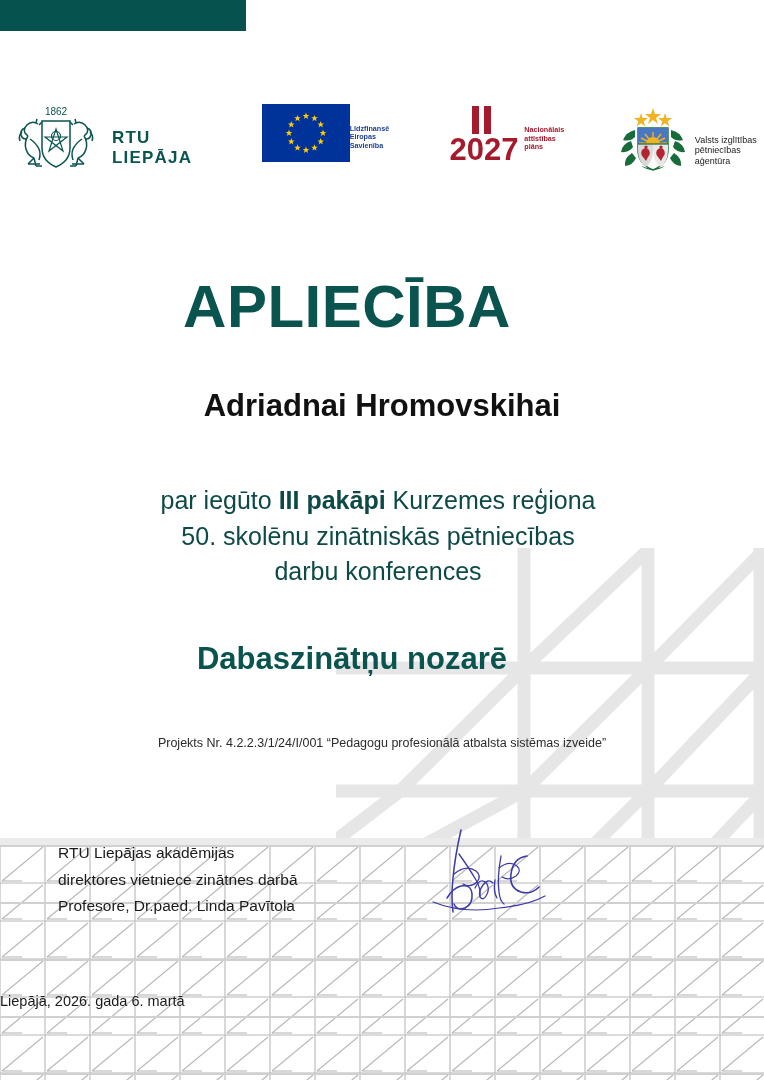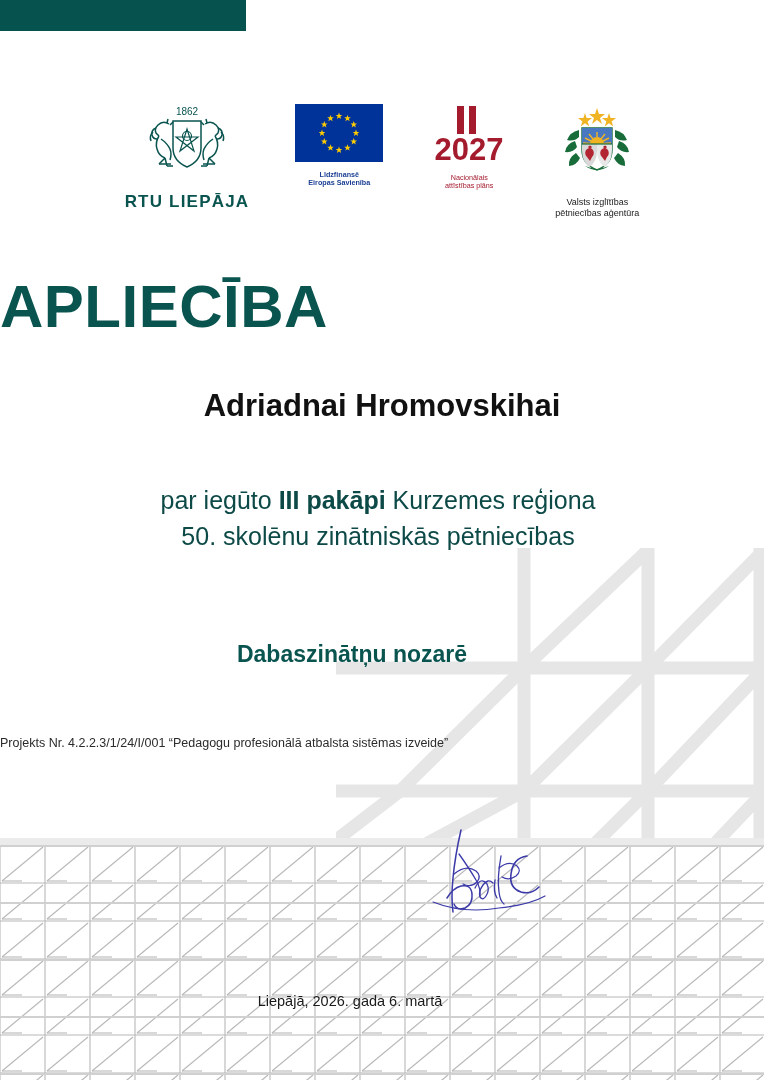--- a/index.html
+++ b/index.html
@@ -70,25 +70,25 @@
     width: 764px;
     height: 100px;
     display: flex;
     justify-content: center;
     align-items: flex-start;
     gap: 46px;
     z-index: 3;
   }
   .logo {
     display: flex;
-    flex-direction: column;
+    flex-direction: row;
     align-items: center;
   }
   .logo-cap {
-    text-align: center;
+    text-align: left;
     line-height: 1.18;
     margin-top: 4px;
   }
 
   .rtu-wordmark {
     font-family: "Liberation Sans", sans-serif;
     font-weight: bold;
     font-size: 17px;
     letter-spacing: 1.2px;
     color: #0a5450;
@@ -97,21 +97,21 @@
 
   .eu-cap {
     font-size: 7.2px;
     color: #1c3f94;
     font-weight: bold;
     margin-top: 5px;
   }
   .nap-cap {
     font-size: 7.2px;
     color: #a41b2e;
-    font-weight: normal;
+    font-weight: bold;
     margin-top: 2px;
   }
   .viaa-cap {
     font-size: 9px;
     color: #1a1a1a;
     margin-top: 17px;
   }
 
   
   .content {
@@ -121,20 +121,21 @@
     width: 764px;
     height: 1080px;
     z-index: 2;
   }
 
   .title {
     position: absolute;
     left: 0;
     top: 272px;
     width: 694px;
+    text-align: center;
     font-size: 60px;
     font-weight: bold;
     color: #0a5450;
     letter-spacing: 0.5px;
   }
 
   .recipient {
     position: absolute;
     left: 0;
     top: 388px;
@@ -156,31 +157,31 @@
     line-height: 1.42;
   }
   .body-lines b { font-weight: bold; }
 
   .field {
     position: absolute;
     left: 0;
     top: 641px;
     width: 704px;
     text-align: center;
-    font-size: 23px;
+    font-size: 31px;
     font-weight: bold;
     color: #0a5450;
   }
 
   .project {
     position: absolute;
     left: 0;
     top: 736px;
     width: 764px;
-    text-align: left;
+    text-align: center;
     font-size: 12.5px;
     color: #2b2b2b;
   }
 
   .signblock {
     position: absolute;
     left: 58px;
     top: 840px;
     width: 340px;
     font-size: 15.5px;
@@ -197,21 +198,21 @@
     z-index: 4;
   }
 
   .datestamp {
     position: absolute;
     left: 0;
     top: 993px;
     width: 764px;
     padding-right: 64px;
     box-sizing: border-box;
-    text-align: center;
+    text-align: left;
     font-size: 14.5px;
     color: #1a1a1a;
   }
 </style>
 </head>
 <body>
 
 <div class="wm-large">
   <svg width="428" height="310" viewBox="0 0 428 310" xmlns="http://www.w3.org/2000/svg">
     <g stroke="#E6E6E6" stroke-width="13" fill="none">
@@ -425,26 +426,32 @@
 
 <div class="content">
 
   <div class="title">APLIECĪBA</div>
 
   <div class="recipient">Adriadnai Hromovskihai</div>
 
   <div class="body-lines">
     <div><span>par iegūto </span><b>III pakāpi</b><span> Kurzemes reģiona</span></div>
     <div>50. skolēnu zinātniskās pētniecības</div>
+    <div>darbu konferences</div>
   </div>
 
   <div class="field">Dabaszinātņu nozarē</div>
 
   <div class="project">Projekts Nr. 4.2.2.3/1/24/I/001 “Pedagogu profesionālā atbalsta sistēmas izveide”</div>
 
+  <div class="signblock">
+    <div>RTU Liepājas akadēmijas</div>
+    <div>direktores vietniece zinātnes darbā</div>
+    <div>Profesore, Dr.paed. Linda Pavītola</div>
+  </div>
 
   <div class="signature">
     <svg width="175" height="105" viewBox="0 0 175 105" xmlns="http://www.w3.org/2000/svg">
       <g fill="none" stroke="#3b3aa8" stroke-width="1.5" stroke-linecap="round">
         <path d="M32 72 q6 -10 14 -12 q10 -2 11 8 q1 10 -7 14 q-8 3 -11 -4"></path>
         <path d="M46 4 q-6 26 -8 48 q-2 20 0 34"></path>
         <path d="M44 28 q10 14 17 26 q5 9 4 16" stroke-width="1.3"></path>
         <path d="M39 48 q12 -10 22 -3 q6 5 1 11 q-6 6 -14 2" stroke-width="1.3"></path>
         <path d="M60 62 q6 -12 12 -4 q3 6 -1 12 q-3 5 -6 1 q-2 -5 3 -12 q5 -7 10 -2" stroke-width="1.3"></path>
         <path d="M80 54 q-2 12 2 18" stroke-width="1.3"></path>

